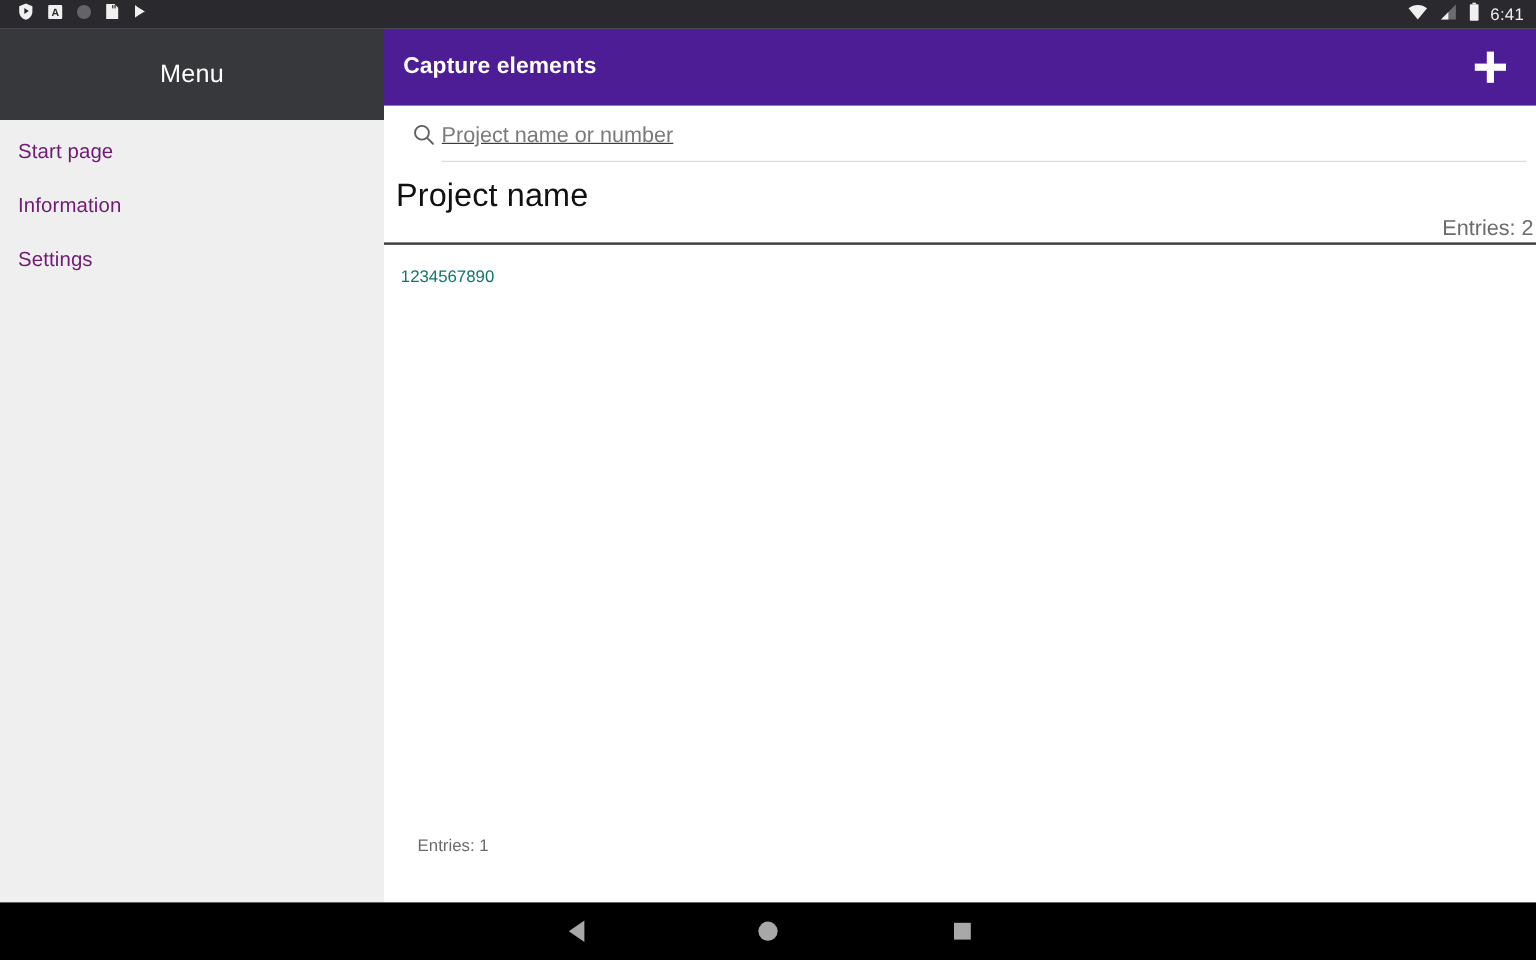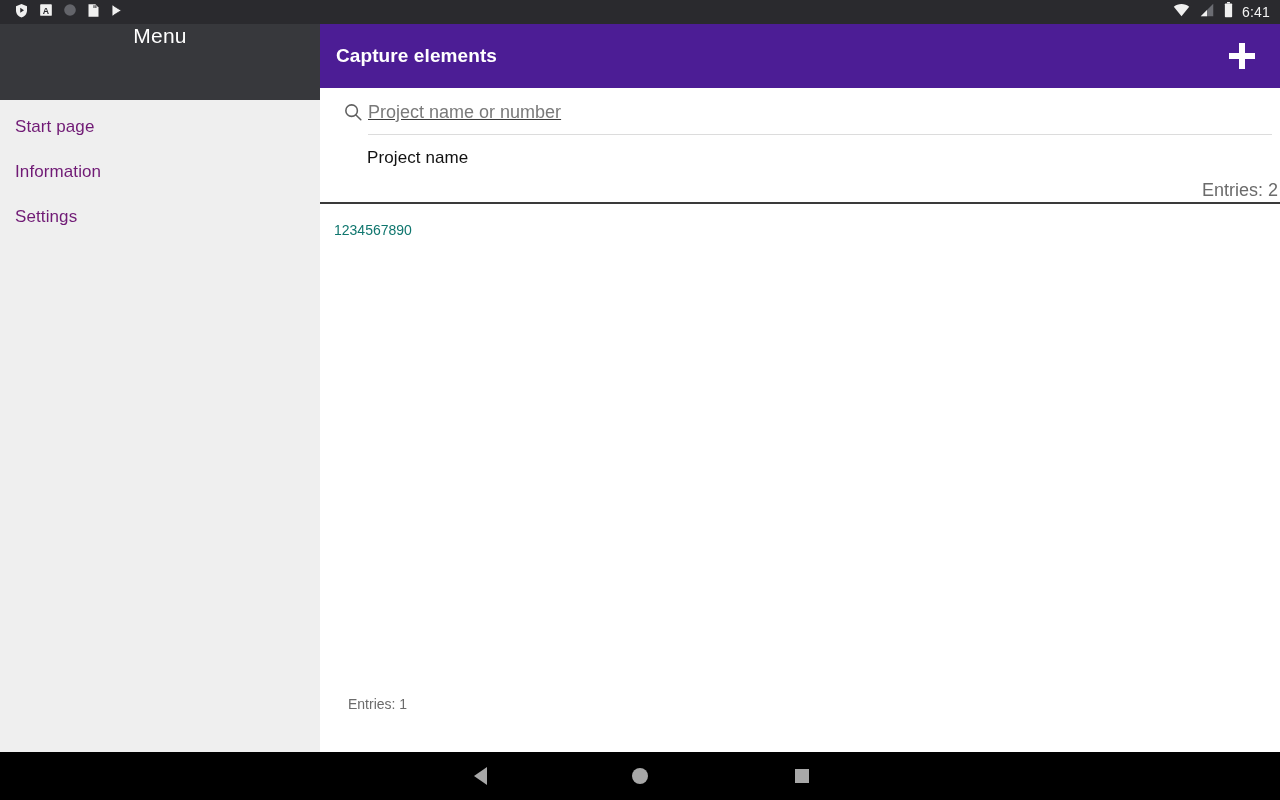--- a/index.html
+++ b/index.html
@@ -63,21 +63,21 @@
     content:""; position:absolute; background:#ffffff;
   }
   .plus-shape:before { left:10px; top:0; width:6px; height:26px; }
   .plus-shape:after  { top:10px; left:0; height:6px; width:26px; }
 
   
   .drawer-header {
     position:absolute; top:24px; left:0;
     width:320px; height:76px;
     background:#37383c;
-    display:flex; justify-content:center;
+    display:flex; align-items:center; justify-content:center;
     z-index:31;
   }
   .drawer-header-title {
     color:#ffffff; font-size:21px; font-weight:normal;
     letter-spacing:0.2px;
   }
 
   
   .sidebar {
     position:absolute; top:100px; left:0;
@@ -121,21 +121,21 @@
     position:absolute; left:48px; top:46px;
     width:904px; height:1px; background:#dcdcdc;
   }
 
   .project-row {
     position:absolute; top:56px; left:0;
     width:960px; height:58px;
   }
   .project-name {
     position:absolute; left:10px; top:4px;
-    font-size:17px; color:#111111; letter-spacing:0.1px;margin-left:37px;
+    font-size:27px; color:#111111; letter-spacing:0.1px;
   }
   .project-number {
     position:absolute; left:14px; top:50px;
     font-size:14px; color:#0f766e;margin-top:28px;
   }
   .project-entries {
     position:absolute; right:2px; top:36px;
     font-size:18px; color:#6b6b6b;
   }
   .row-divider {

